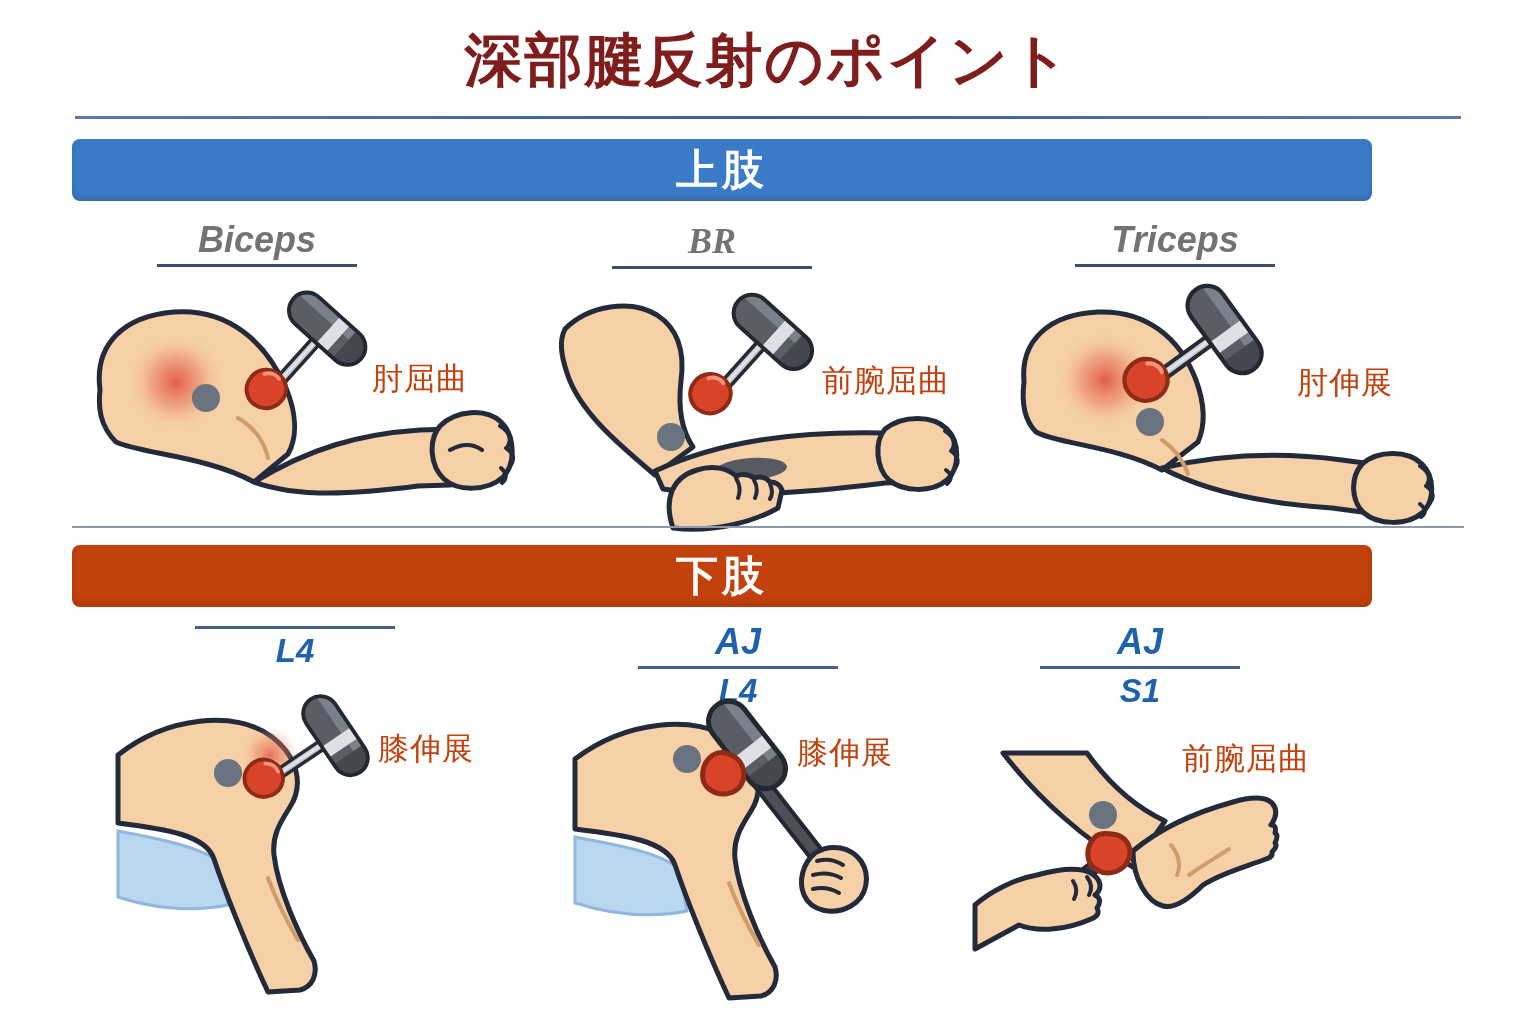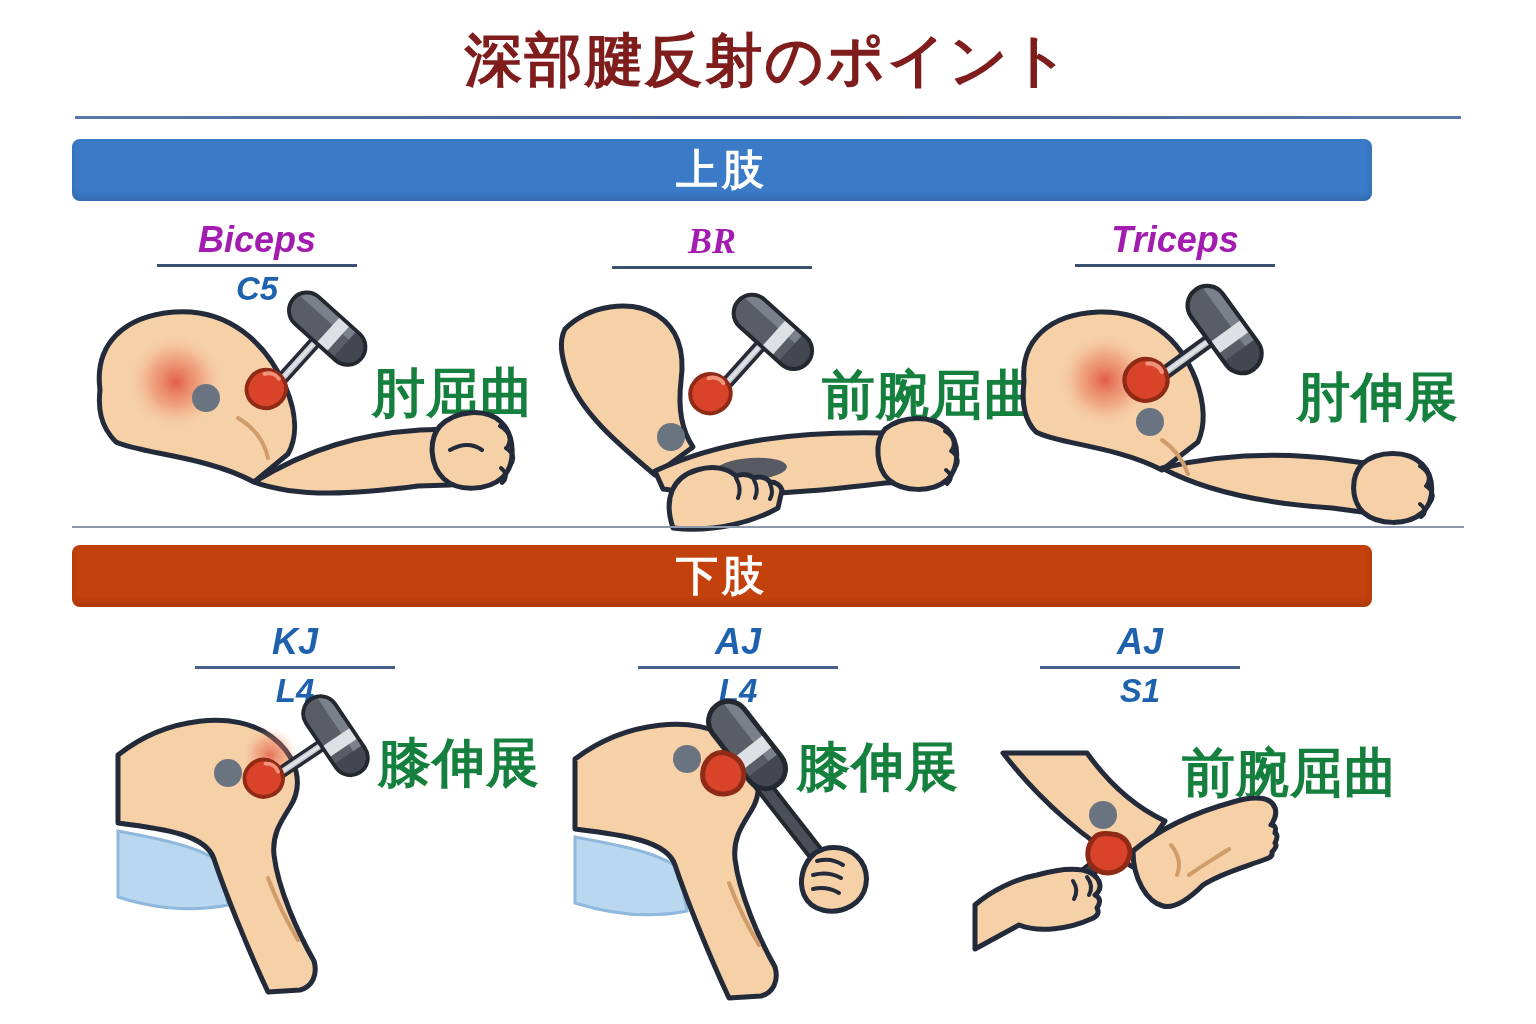--- a/index.html
+++ b/index.html
@@ -22,36 +22,36 @@
     display:flex;align-items:center;justify-content:center;
     color:#ffffff;font-size:42px;font-weight:800;letter-spacing:4px;
   }
   .band-upper{top:139px;background:#3a7ac6;box-shadow:inset 0 -4px 6px rgba(0,0,0,.12);}
   .band-lower{top:545px;background:#5ea63e;box-shadow:inset 0 -4px 6px rgba(0,0,0,.12);}
   .section-rule{
     position:absolute;top:526px;left:72px;width:1392px;height:2px;background:#8e99ad;
   }
   .reflex-label{position:absolute;width:220px;text-align:center;}
   .reflex-label .abbr{
-    font-size:36px;font-weight:800;font-style:italic;color:#a21caf;line-height:1.1;
+    font-size:36px;font-weight:800;font-style:italic;color:#737373;line-height:1.1;
   }
   .reflex-label .rule{height:3px;background:#3d4f6e;margin:4px 10px 2px 10px;}
   .reflex-label .level{
     font-size:33px;font-weight:800;font-style:italic;color:#1e62ae;line-height:1.2;
   }
   .lower .abbr{color:#1e62ae;}
   .lower .rule{background:#46608c;}
   .lab1{left:147px;top:220px;}
   .lab2{left:602px;top:222px;font-family:Liberation Serif, serif;}
   .lab3{left:1065px;top:220px;}
   .lab4{left:185px;top:622px;}
   .lab5{left:628px;top:622px;}
   .lab6{left:1030px;top:622px;}
   .response{
-    position:absolute;font-size:53px;font-weight:700;color:#15803d;letter-spacing:1px;
+    position:absolute;font-size:31px;font-weight:400;color:#c2410c;letter-spacing:1px;
   }
   .r1{left:372px;top:358px;}
   .r2{left:822px;top:360px;}
   .r3{left:1297px;top:362px;}
   .r4{left:378px;top:728px;}
   .r5{left:797px;top:732px;}
   .r6{left:1182px;top:738px;}
   .fig{position:absolute;}
   .f1{left:88px;top:298px;}
   .f2{left:555px;top:293px;}
@@ -100,21 +100,20 @@
 <div class="title">深部腱反射のポイント</div>
 <div class="title-rule"></div>
 
 <div class="band band-upper" style="background: rgb(58, 122, 198);">
   <span>上肢</span>
 </div>
 
 <div class="reflex-label lab1">
   <div class="abbr">Biceps</div>
   <div class="rule"></div>
-  <div class="level">C5</div>
 </div>
 <div class="reflex-label lab2">
   <div class="abbr">BR</div>
   <div class="rule"></div>
 </div>
 <div class="reflex-label lab3">
   <div class="abbr">Triceps</div>
   <div class="rule"></div>
 </div>
 
@@ -162,21 +161,20 @@
   </svg>
 </div>
 
 <div class="section-rule"></div>
 
 <div class="band band-lower" style="background: #c2410c;">
   <span>下肢</span>
 </div>
 
 <div class="reflex-label lower lab4">
-  <div class="abbr">KJ</div>
   <div class="rule"></div>
   <div class="level">L4</div>
 </div>
 <div class="reflex-label lower lab5">
   <div class="abbr">AJ</div>
   <div class="rule"></div>
   <div class="level">L4</div>
 </div>
 <div class="reflex-label lower lab6">
   <div class="abbr">AJ</div>

